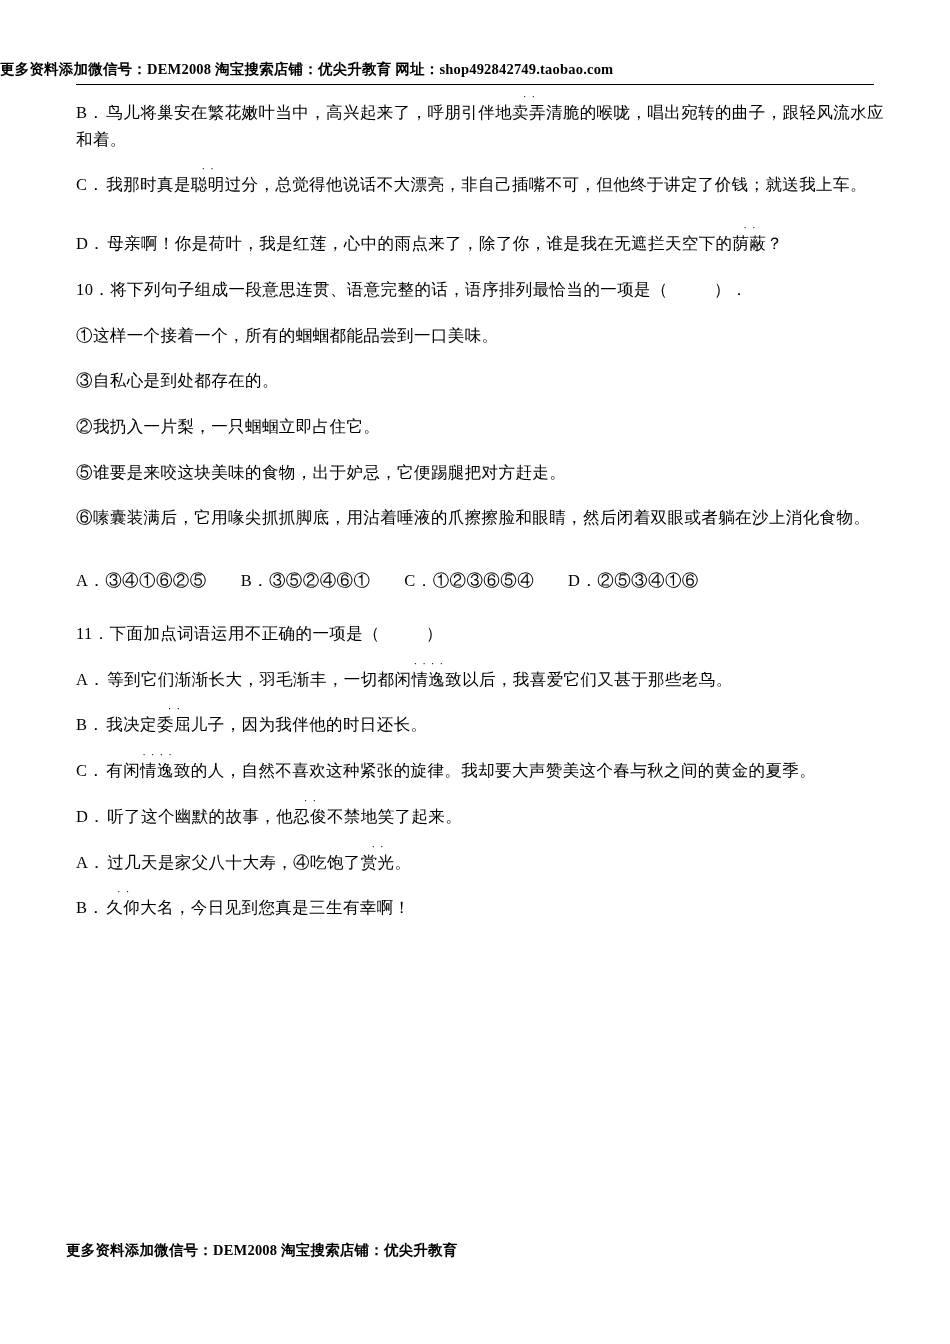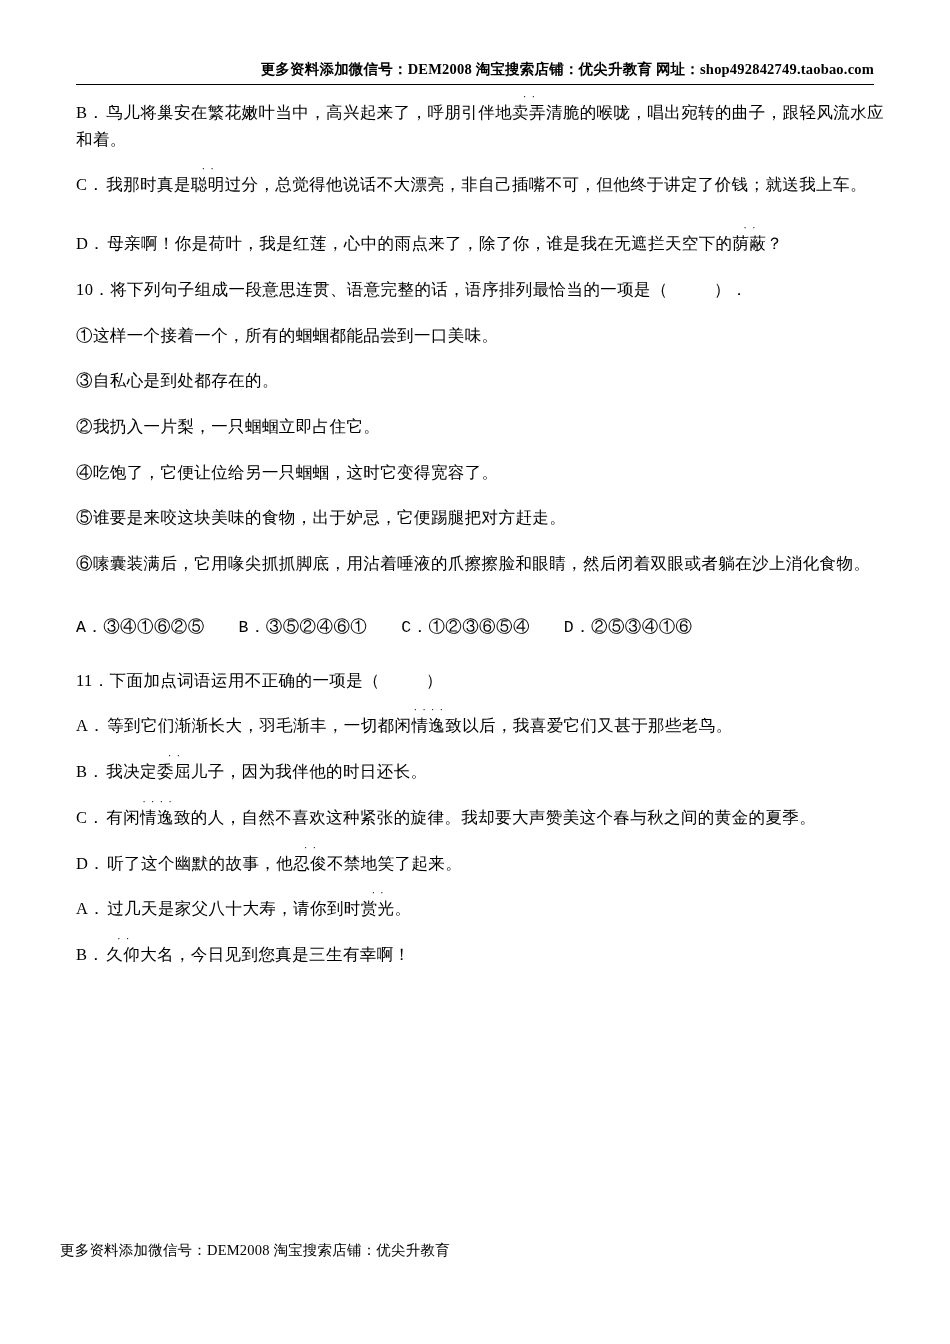--- a/index.html
+++ b/index.html
@@ -17,21 +17,21 @@
     height: 1344px;
     margin: 0 auto;
     background: #ffffff;
     overflow: hidden;
   }
   .header-note {
     position: absolute;
     top: 60px;
     left: 0;
     right: 0;
-    text-align: right;
+    text-align: left;
     padding-right: 76px;
     font-size: 14.5px;
     font-weight: bold;
     letter-spacing: 0.2px;
     color: #000;
     white-space: nowrap;
   }
   .rule {
     position: absolute;
     left: 76px;
@@ -54,21 +54,21 @@
   }
   .line.gap-lg { margin-bottom: 32px; }
   .line.gap-xl { margin-bottom: 36px; }
   .opt-label { margin-right: 2px; }
   .choices-row {
     font-size: 16.5px;
     line-height: 1.62;
     margin: 0 0 26px 0;
     letter-spacing: 0.4px;
   }
-  .choices-row .ch { display: inline-block; margin-right: 34px; font-family: Liberation Mono, monospace; }
+  .choices-row .ch { display: inline-block; margin-right: 34px; }
   .blank {
     display: inline-block;
     width: 46px;
   }
   
   .dotted {
     position: relative;
     display: inline-block;
   }
   .dotted > .dots {
@@ -80,24 +80,24 @@
     font-size: 11px;
     line-height: 1;
     letter-spacing: 5px;
     text-indent: 5px;
     color: #000;
     white-space: nowrap;
     pointer-events: none;
   }
   .footer-note {
     position: absolute;
-    left: 60px;
+    left: 66px;
     bottom: 84px;
     font-size: 14.5px;
-    font-weight: normal;
+    font-weight: bold;
     letter-spacing: 0.2px;
     white-space: nowrap;
   }
 </style>
 </head>
 <body>
 
 <div class="page">
 
   <div class="header-note">更多资料添加微信号：DEM2008  淘宝搜索店铺：优尖升教育  网址：shop492842749.taobao.com</div>
@@ -117,21 +117,20 @@
       <span class="opt-label">D．</span><span>母亲啊！你是荷叶，我是红莲，心中的雨点来了，除了你，谁是我在无遮拦天空下的</span><span class="dotted"><span class="dots">··</span><span>荫蔽</span></span><span>？</span>
     </p>
 
     <p class="line">
       <span>10．将下列句子组成一段意思连贯、语意完整的话，语序排列最恰当的一项是（</span><span class="blank"></span><span>）．</span>
     </p>
 
     <p class="line">①这样一个接着一个，所有的蝈蝈都能品尝到一口美味。</p>
     <p class="line">③自私心是到处都存在的。</p>
     <p class="line">②我扔入一片梨，一只蝈蝈立即占住它。</p>
-    <p class="line">④吃饱了，它便让位给另一只蝈蝈，这时它变得宽容了。</p>
     <p class="line">⑤谁要是来咬这块美味的食物，出于妒忌，它便踢腿把对方赶走。</p>
     <p class="line gap-xl">⑥嗉囊装满后，它用喙尖抓抓脚底，用沾着唾液的爪擦擦脸和眼睛，然后闭着双眼或者躺在沙上消化食物。</p>
 
     <p class="choices-row">
       <span class="ch">A．③④①⑥②⑤</span><span class="ch">B．③⑤②④⑥①</span><span class="ch">C．①②③⑥⑤④</span><span class="ch">D．②⑤③④①⑥</span>
     </p>
 
     <p class="line">
       <span>11．下面加点词语运用不正确的一项是（</span><span class="blank"></span><span>）</span>
     </p>
@@ -147,21 +146,21 @@
     <p class="line">
       <span class="opt-label">C．</span><span>有</span><span class="dotted"><span class="dots">····</span><span>闲情逸致</span></span><span>的人，自然不喜欢这种紧张的旋律。我却要大声赞美这个春与秋之间的黄金的夏季。</span>
     </p>
 
     <p class="line">
       <span class="opt-label">D．</span><span>听了这个幽默的故事，他</span><span class="dotted"><span class="dots">··</span><span>忍俊</span></span><span>不禁地笑了起来。</span>
     </p>
 
 
     <p class="line">
-      <span class="opt-label">A．</span><span>过几天是家父八十大寿，请你到时</span><span class="dotted"><span class="dots">··</span><span>赏光</span></span><span>。</span>
+      <span class="opt-label">A．</span><span>过几天是家父八十大寿，④吃饱了</span><span class="dotted"><span class="dots">··</span><span>赏光</span></span><span>。</span>
     </p>
 
     <p class="line">
       <span class="opt-label">B．</span><span class="dotted"><span class="dots">··</span><span>久仰</span></span><span>大名，今日见到您真是三生有幸啊！</span>
     </p>
 
   </div>
 
   <div class="footer-note">更多资料添加微信号：DEM2008   淘宝搜索店铺：优尖升教育</div>
 

